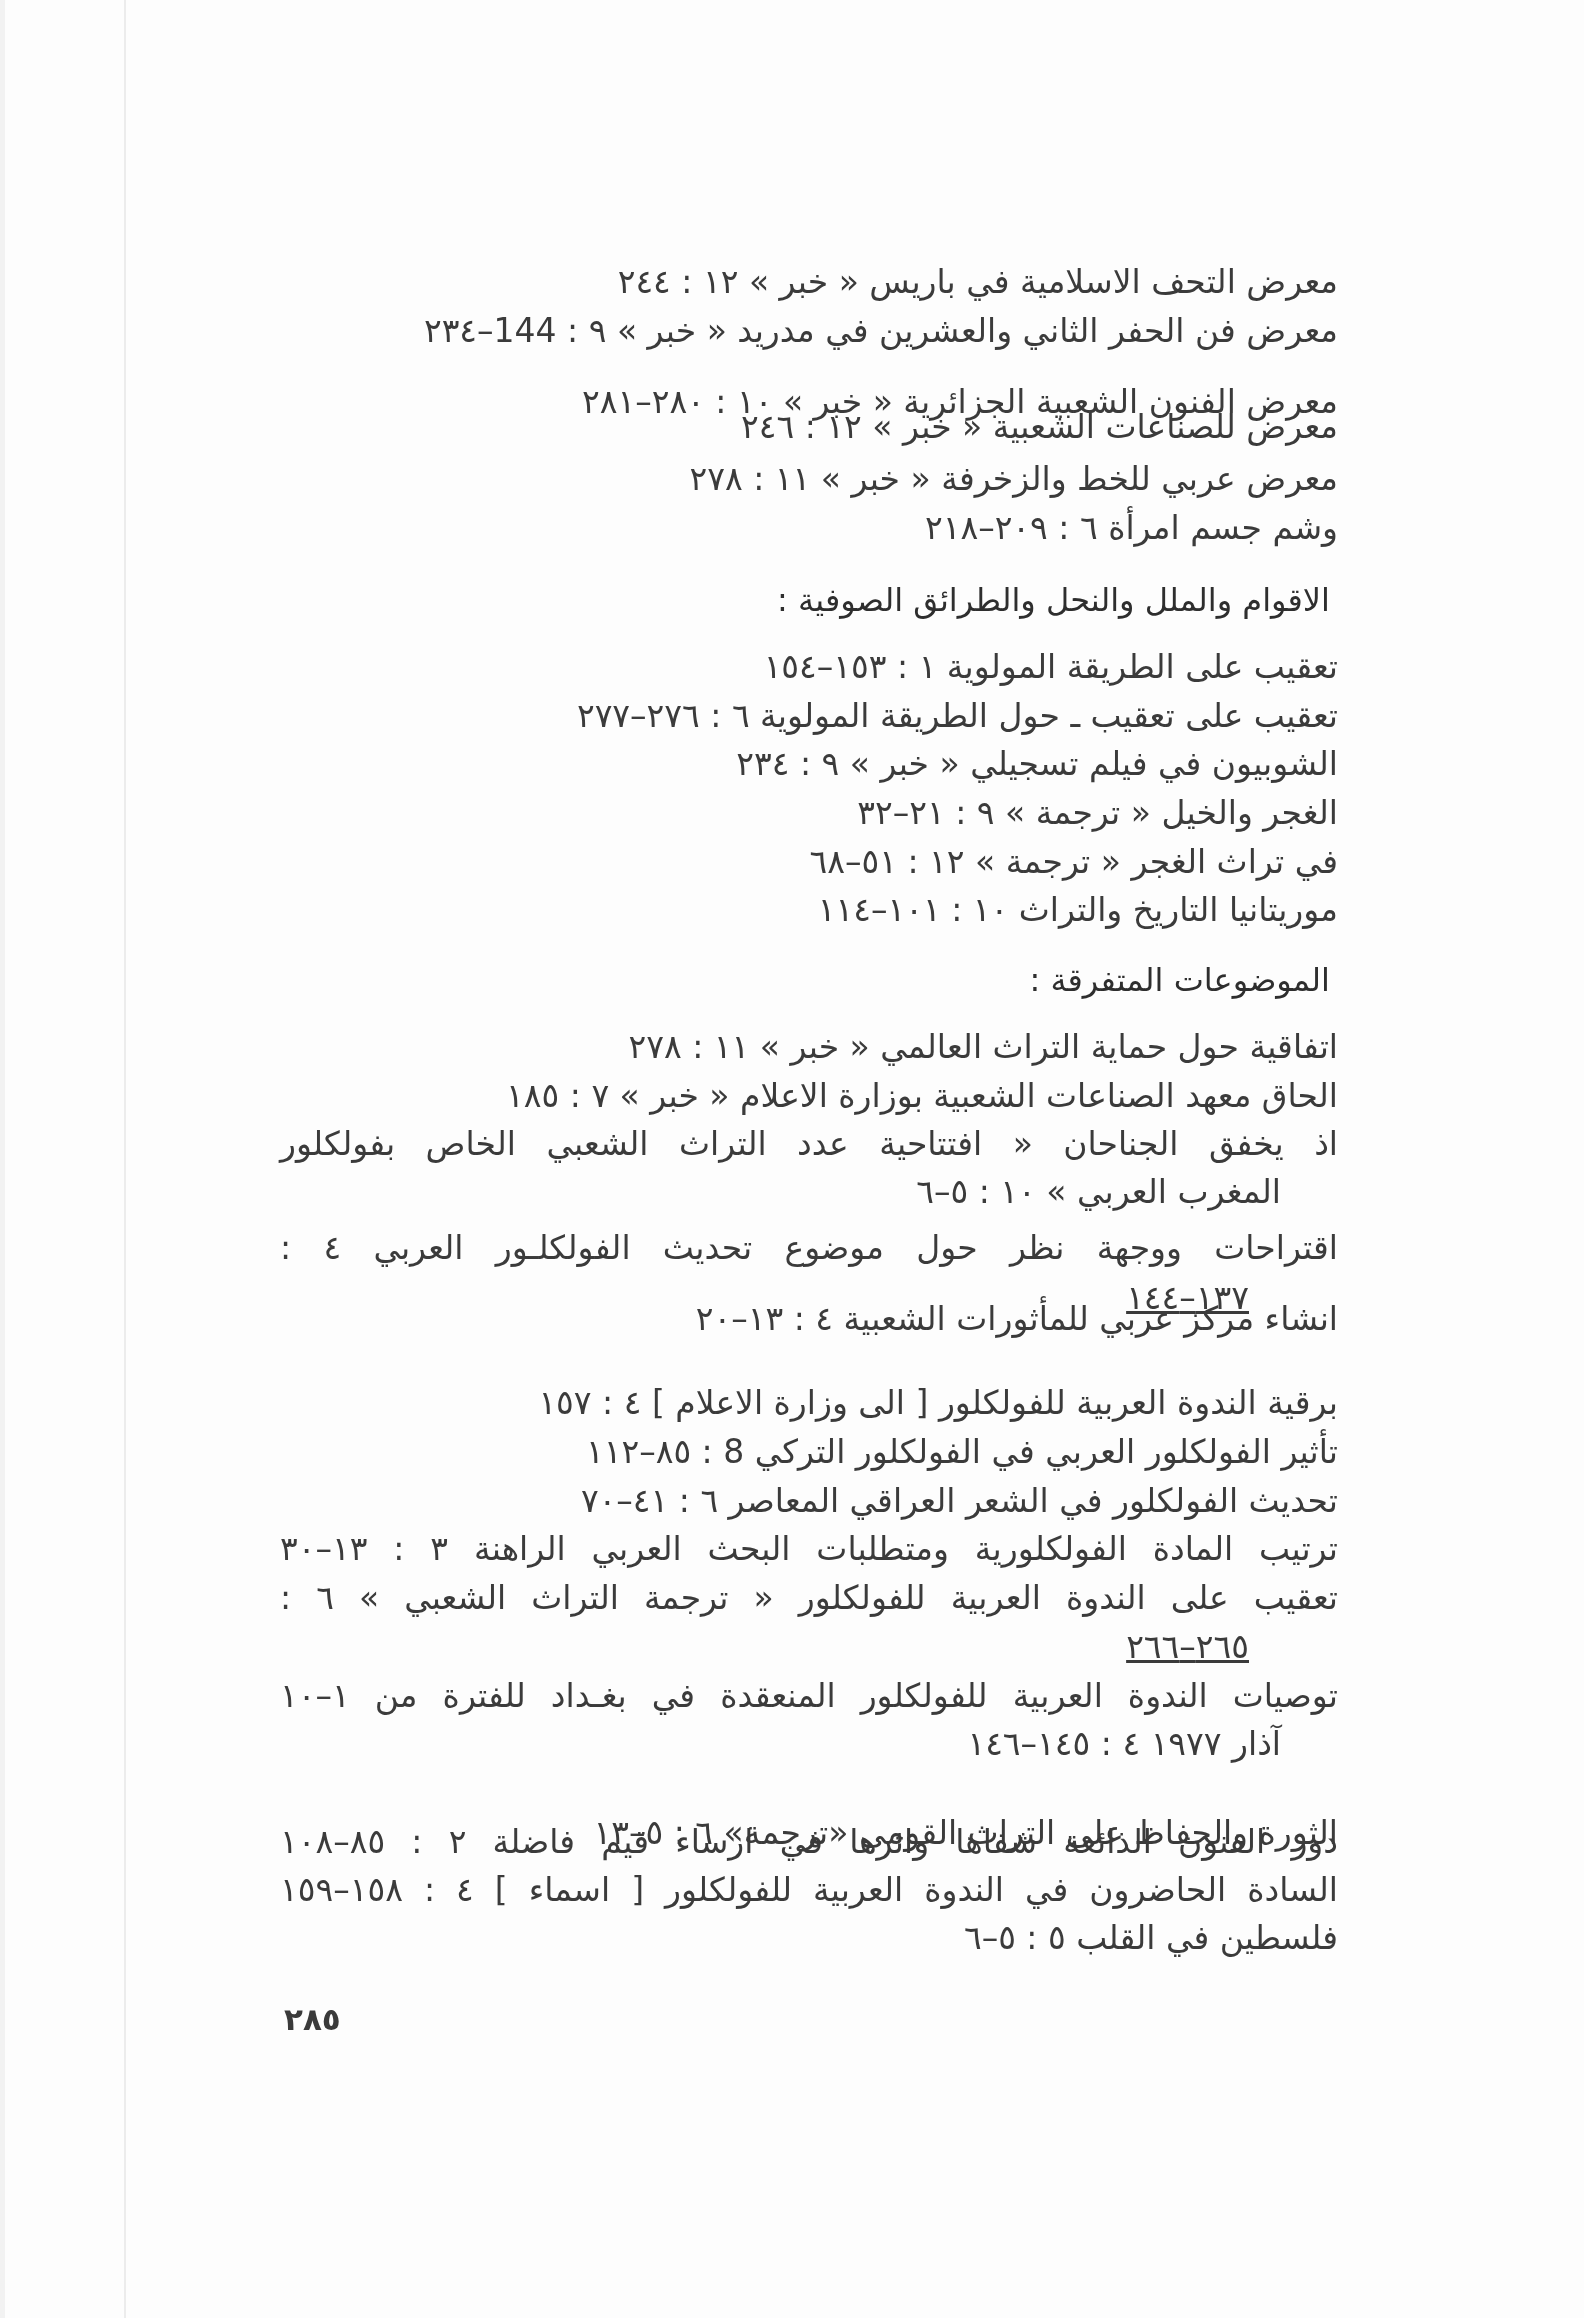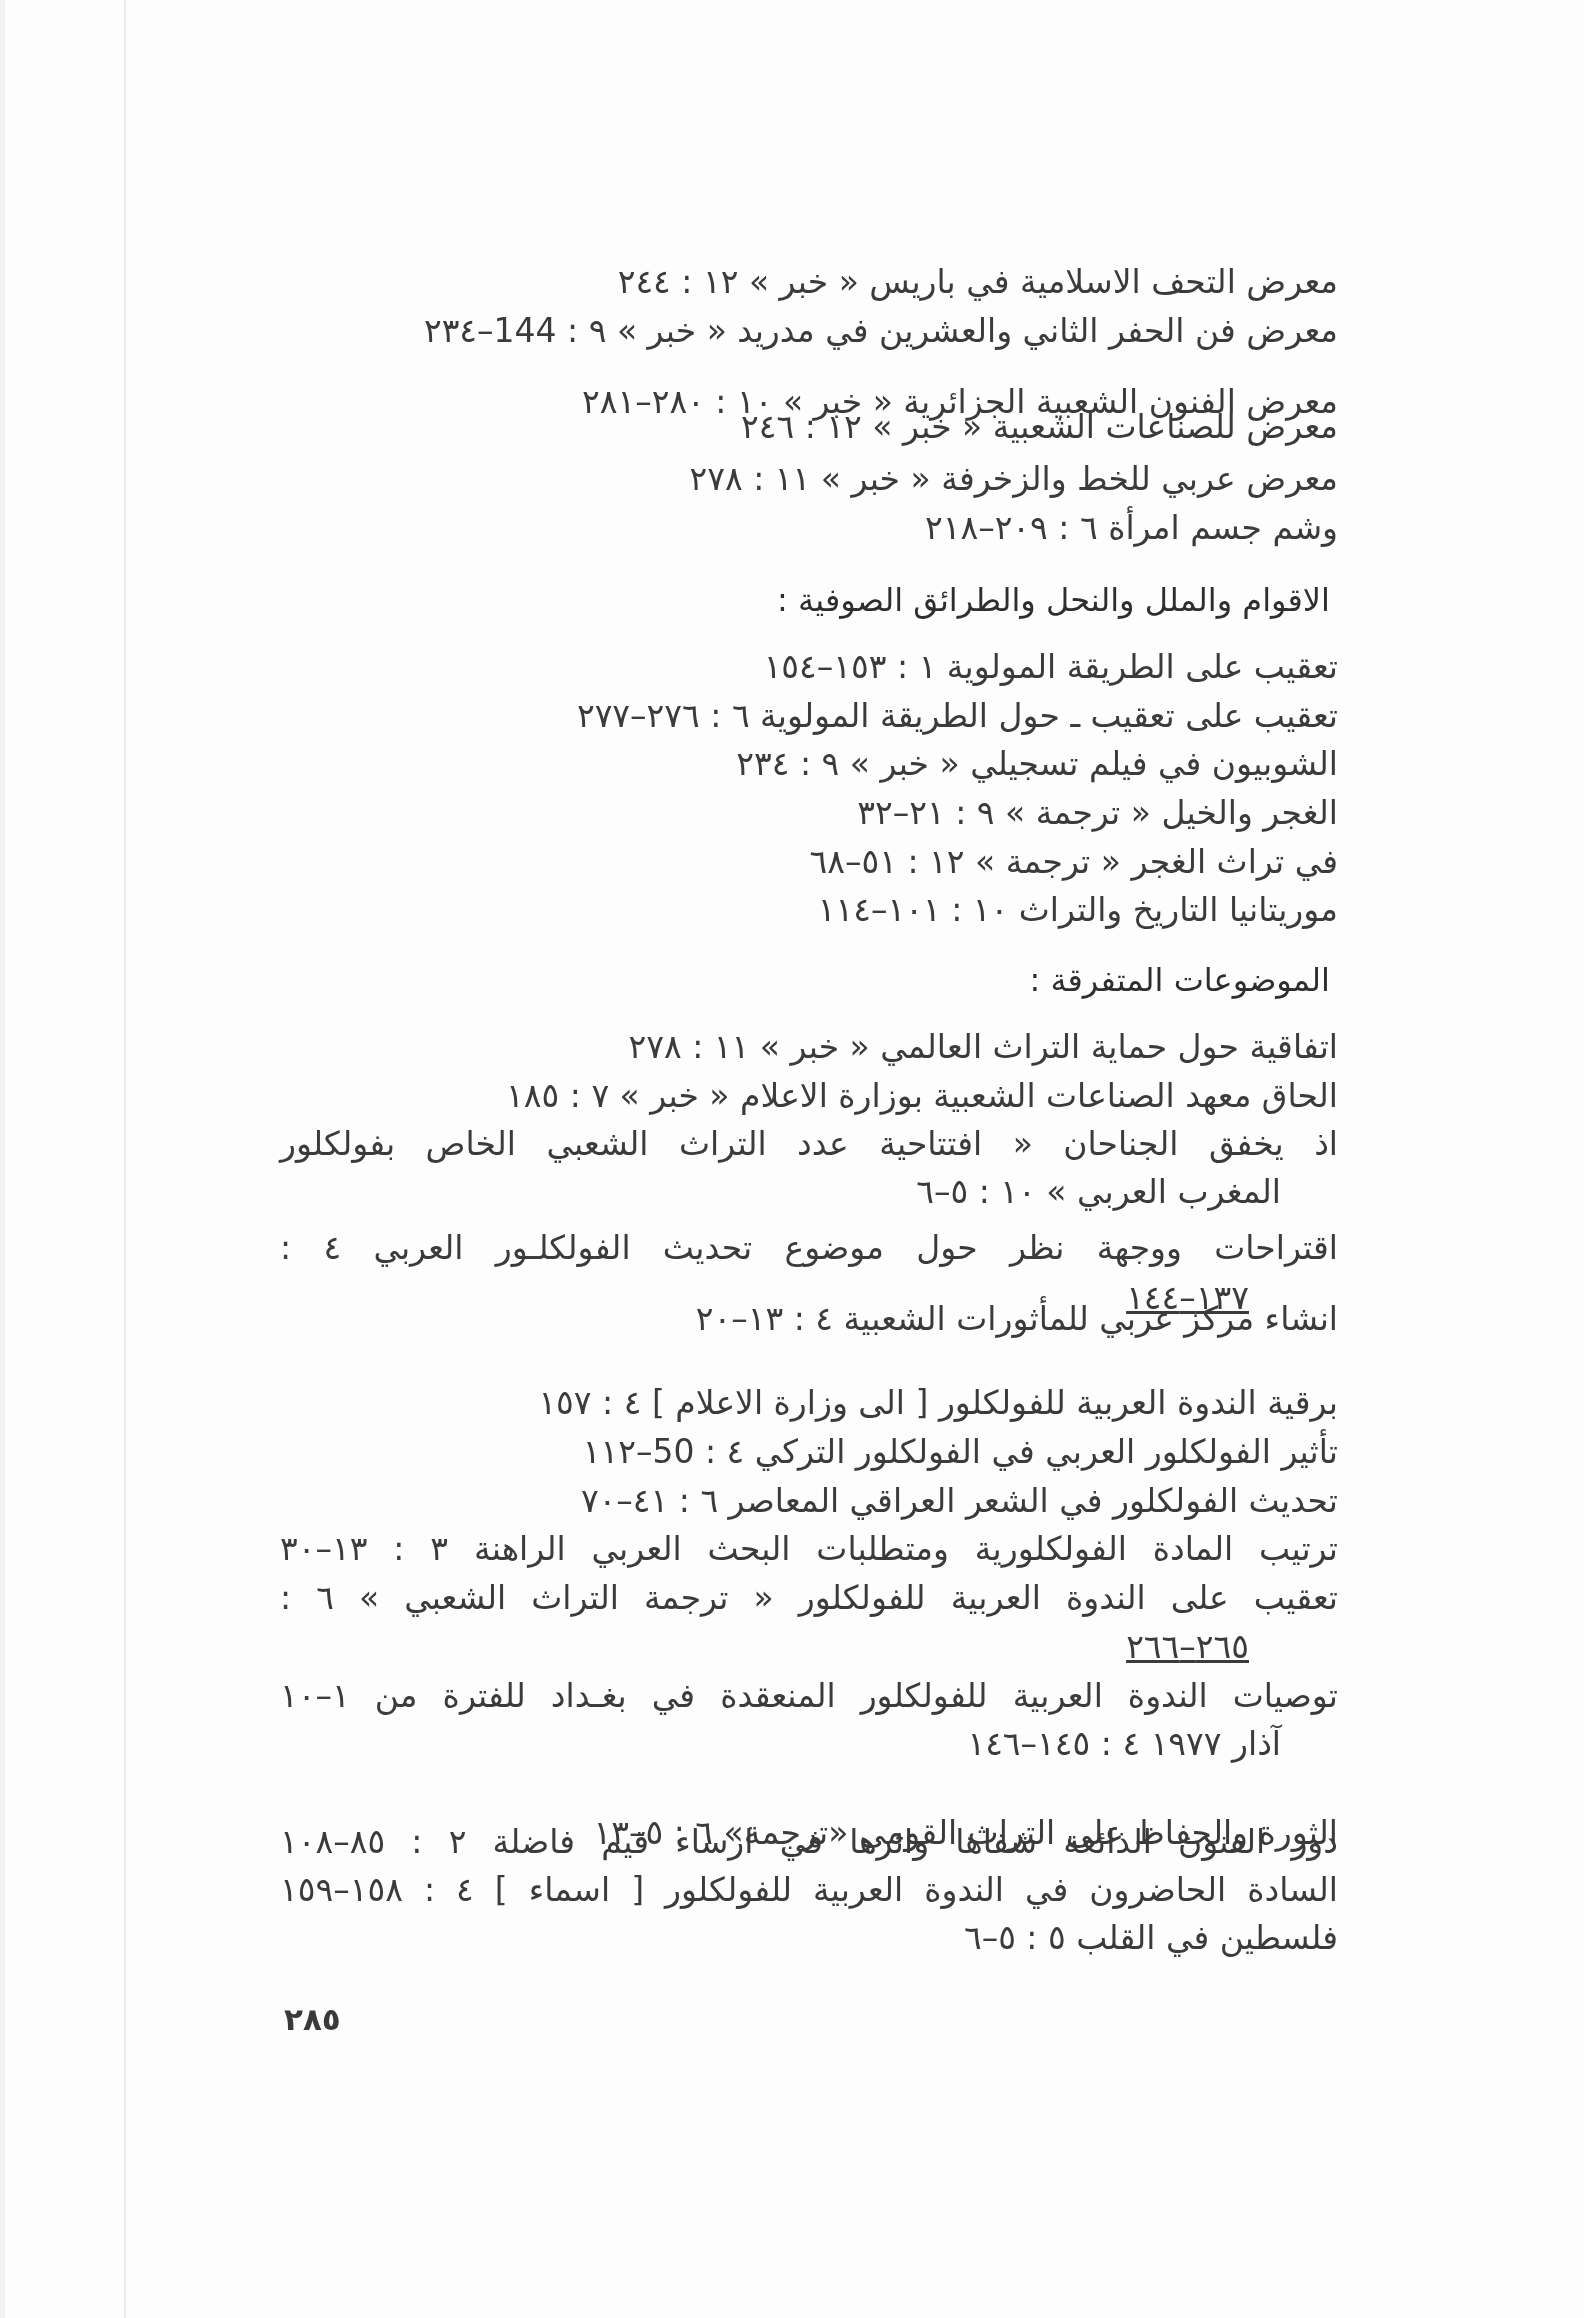--- a/index.html
+++ b/index.html
@@ -114,21 +114,21 @@
 
     <div class="line" style="top:1026px;">اتفاقية حول حماية التراث العالمي « خبر » ١١ : ٢٧٨</div>
     <div class="line" style="top:1075px;">الحاق معهد الصناعات الشعبية بوزارة الاعلام « خبر » ٧ : ١٨٥</div>
     <div class="line full" style="top:1123px;">اذ يخفق الجناحان « افتتاحية عدد التراث الشعبي الخاص بفولكلور</div>
     <div class="line cont" style="top:1171px;">المغرب العربي » ١٠ : ٥–٦</div>
     <div class="line full" style="top:1227px;">اقتراحات ووجهة نظر حول موضوع تحديث الفولكلـور العربي ٤ :</div>
     <div class="line cont2" style="top:1277px;">١٣٧–١٤٤</div>
 
     <div class="line" style="top:1298px;">انشاء مركز عربي للمأثورات الشعبية ٤ : ١٣–٢٠</div>
     <div class="line" style="top:1382px;text-align:center;">برقية الندوة العربية للفولكلور [ الى وزارة الاعلام ] ٤ : ١٥٧</div>
-    <div class="line" style="top:1431px;">تأثير الفولكلور العربي في الفولكلور التركي ٤ : 50–١١٢</div>
+    <div class="line" style="top:1431px;">تأثير الفولكلور العربي في الفولكلور التركي 8 : ٨٥–١١٢</div>
     <div class="line" style="top:1480px;">تحديث الفولكلور في الشعر العراقي المعاصر ٦ : ٤١–٧٠</div>
     <div class="line full" style="top:1528px;">ترتيب المادة الفولكلورية ومتطلبات البحث العربي الراهنة ٣ : ١٣–٣٠</div>
     <div class="line full" style="top:1577px;">تعقيب على الندوة العربية للفولكلور « ترجمة التراث الشعبي » ٦ :</div>
     <div class="line cont2" style="top:1626px;">٢٦٥–٢٦٦</div>
     <div class="line full" style="top:1675px;">توصيات الندوة العربية للفولكلور المنعقدة في بغـداد للفترة من ١–١٠</div>
     <div class="line cont" style="top:1723px;">آذار ١٩٧٧ ٤ : ١٤٥–١٤٦</div>
     <div class="line" style="top:1812px;text-align:right;">الثورة والحفاظ على التراث القومي «ترجمة» ٦ : ٥–١٣</div>
     <div class="line full" style="top:1821px;">دور الفنون الذائعة شفاها واثرها في ارساء قيم فاضلة ٢ : ٨٥–١٠٨</div>
     <div class="line full" style="top:1869px;">السادة الحاضرون في الندوة العربية للفولكلور [ اسماء ] ٤ : ١٥٨–١٥٩</div>
     <div class="line" style="top:1917px;">فلسطين في القلب ٥ : ٥–٦</div>

